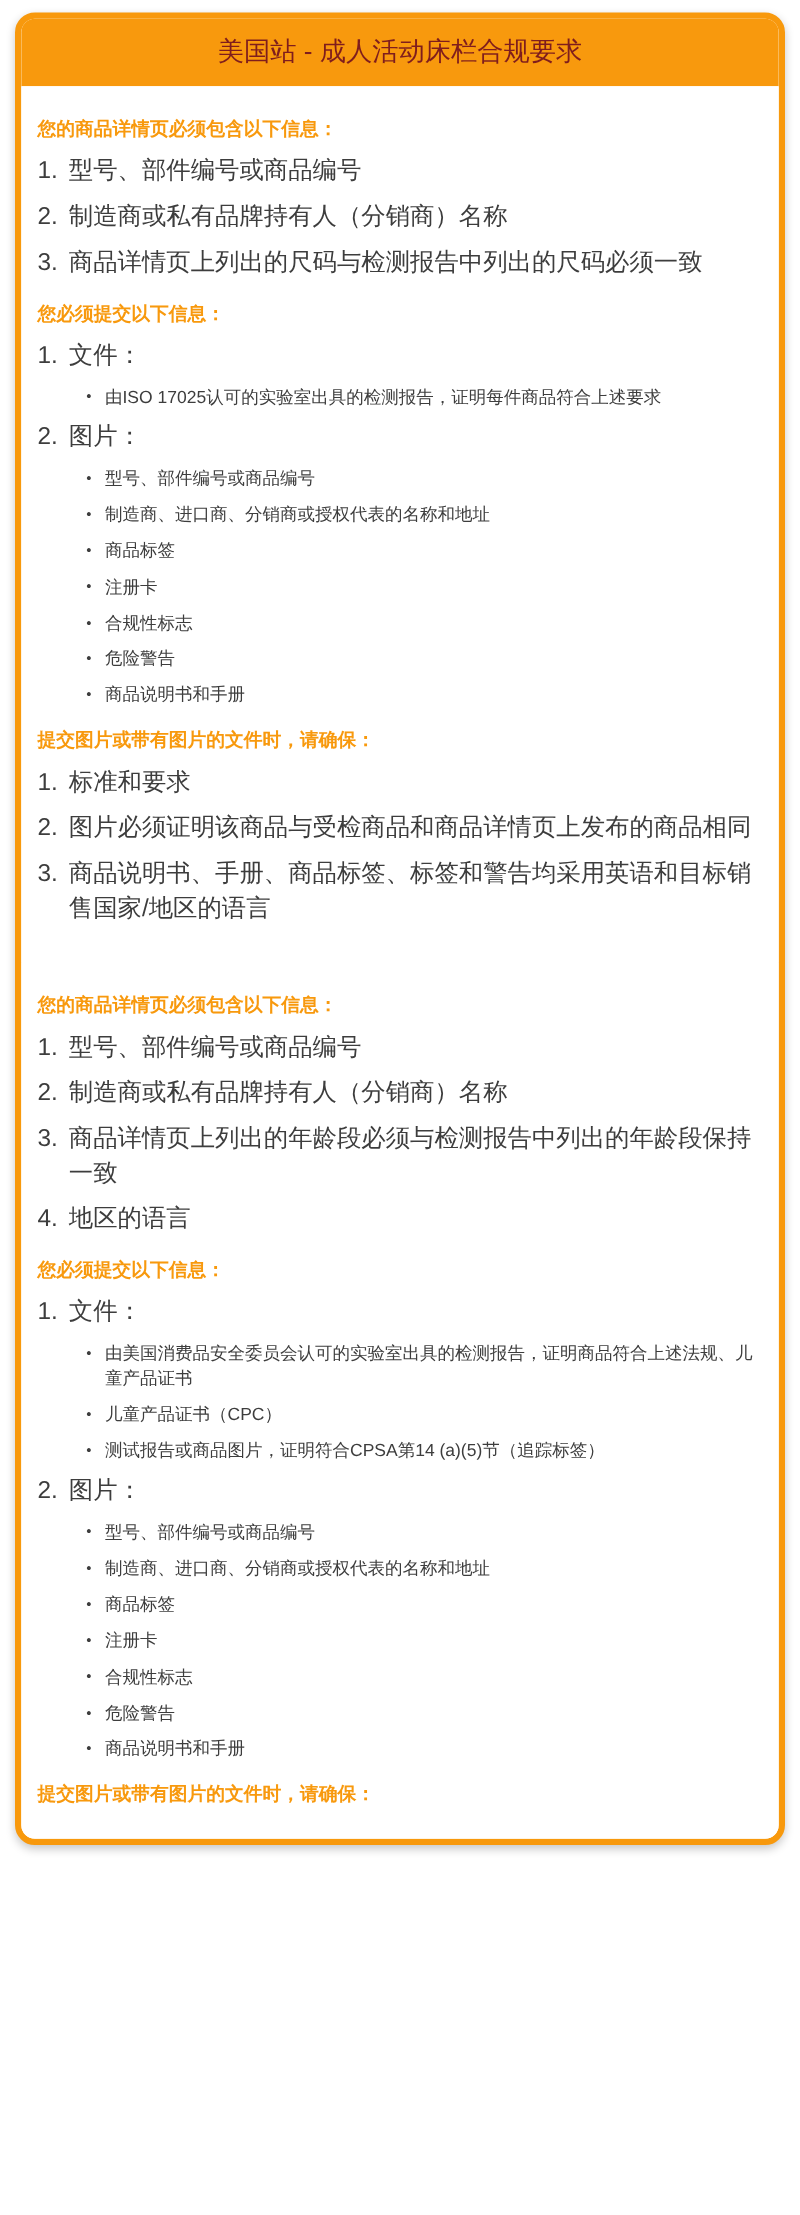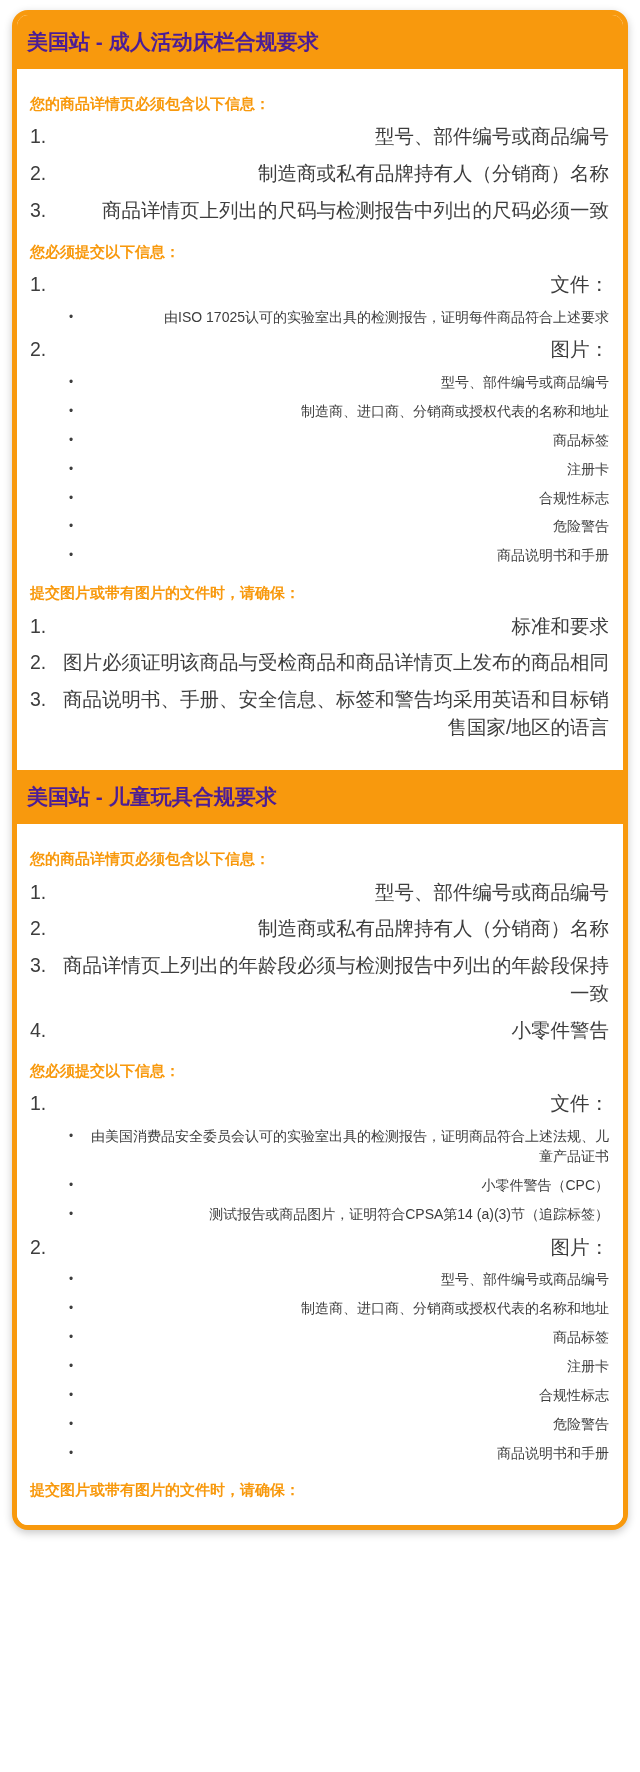--- a/index.html
+++ b/index.html
@@ -18,45 +18,44 @@
   .page { width: 640px; padding: 10px 12px 16px; }
   .card {
     border: 5px solid var(--accent);
     border-radius: 16px;
     overflow: hidden;
     background: #ffffff;
     box-shadow: 0 3px 8px rgba(0,0,0,0.22);
   }
   .section-header-bar {
     background: var(--accent);
-    color: #4c1d95;
-    font-weight: bold;
+    color: #7f1d1d;
+    font-weight: normal;
     font-size: 21px;
-    text-align: left;
+    text-align: center;
     padding: 14px 10px 15px;
     line-height: 1.2;
   }
   .section-body {
     background: #ffffff;
     padding: 10px 14px 20px 13px;
   }
   .subheading {
     color: var(--accent);
     font-weight: bold;
     font-size: 15px;
     line-height: 1.42;
     margin: 16px 0 4px;
   }
   .section-body > .subheading:first-child { margin-top: 14px; }
   ol.num-list {
     list-style: none;
     margin: 0;
     padding: 0;
     counter-reset: num;
-    text-align: right;
   }
   .num-item {
     counter-increment: num;
     position: relative;
     padding-left: 25px;
     margin: 9px 0;
     font-size: 19.5px;
     font-weight: 500;
     line-height: 1.42;
   }
@@ -112,38 +111,37 @@
               <li class="bullet-item">注册卡</li>
               <li class="bullet-item">合规性标志</li>
               <li class="bullet-item">危险警告</li>
               <li class="bullet-item">商品说明书和手册</li>
             </ul></li>
         </ol>
         <p class="subheading">提交图片或带有图片的文件时，请确保：</p>
         <ol class="num-list">
           <li class="num-item"><span class="item-text">标准和要求</span></li>
           <li class="num-item"><span class="item-text">图片必须证明该商品与受检商品和商品详情页上发布的商品相同</span></li>
-          <li class="num-item"><span class="item-text">商品说明书、手册、安全信息、标签和警告均采用英语和目标销售国家/地区的语言</span></li>
+          <li class="num-item"><span class="item-text">商品说明书、手册、商品标签、标签和警告均采用英语和目标销售国家/地区的语言</span></li>
         </ol>
       </div>
-      <div class="section-header-bar">美国站 - 儿童玩具合规要求</div>
       <div class="section-body">
         <p class="subheading">您的商品详情页必须包含以下信息：</p>
         <ol class="num-list">
           <li class="num-item"><span class="item-text">型号、部件编号或商品编号</span></li>
           <li class="num-item"><span class="item-text">制造商或私有品牌持有人（分销商）名称</span></li>
           <li class="num-item"><span class="item-text">商品详情页上列出的年龄段必须与检测报告中列出的年龄段保持一致</span></li>
-          <li class="num-item"><span class="item-text">小零件警告</span></li>
+          <li class="num-item"><span class="item-text">地区的语言</span></li>
         </ol>
         <p class="subheading">您必须提交以下信息：</p>
         <ol class="num-list">
           <li class="num-item"><span class="item-text">文件：</span><ul class="bullet-list">
               <li class="bullet-item">由美国消费品安全委员会认可的实验室出具的检测报告，证明商品符合上述法规、儿童产品证书</li>
-              <li class="bullet-item">小零件警告（CPC）</li>
-              <li class="bullet-item">测试报告或商品图片，证明符合CPSA第14 (a)(3)节（追踪标签）</li>
+              <li class="bullet-item">儿童产品证书（CPC）</li>
+              <li class="bullet-item">测试报告或商品图片，证明符合CPSA第14 (a)(5)节（追踪标签）</li>
             </ul></li>
           <li class="num-item"><span class="item-text">图片：</span><ul class="bullet-list">
               <li class="bullet-item">型号、部件编号或商品编号</li>
               <li class="bullet-item">制造商、进口商、分销商或授权代表的名称和地址</li>
               <li class="bullet-item">商品标签</li>
               <li class="bullet-item">注册卡</li>
               <li class="bullet-item">合规性标志</li>
               <li class="bullet-item">危险警告</li>
               <li class="bullet-item">商品说明书和手册</li>
             </ul></li>

